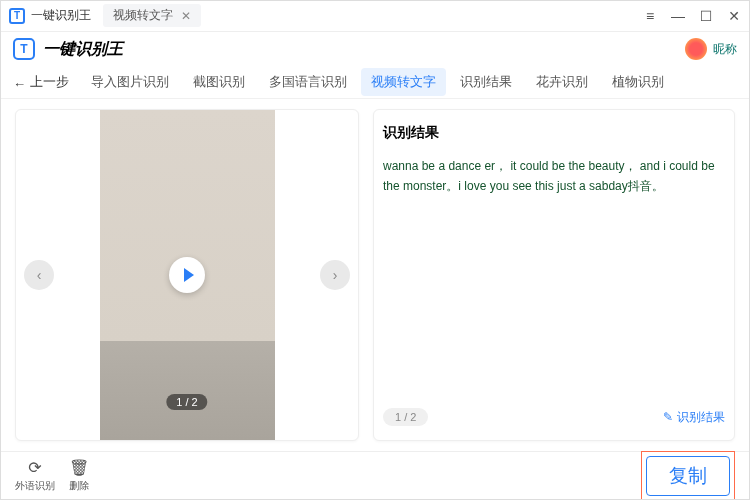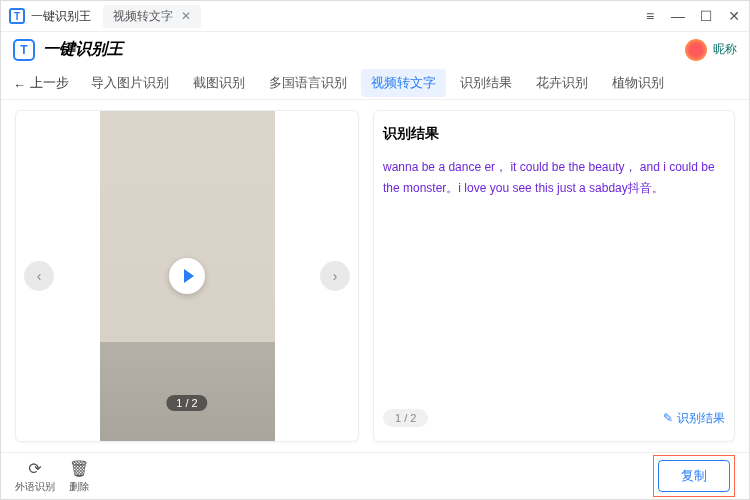--- a/index.html
+++ b/index.html
@@ -36,32 +36,32 @@
     .video-frame { width: 175px; height: 330px; background: linear-gradient(#dcd5cc 0%, #d8d1c7 70%, #b5b0a8 70%, #a9a49c 100%); position: relative; display: flex; align-items: center; justify-content: center; }
     .play-btn { width: 36px; height: 36px; border-radius: 50%; background: #fff; display: flex; align-items: center; justify-content: center; box-shadow: 0 2px 6px rgba(0,0,0,.2); cursor: pointer; }
     .play-triangle { width: 0; height: 0; border-left: 10px solid #2a7ef6; border-top: 7px solid transparent; border-bottom: 7px solid transparent; margin-left: 3px; }
     .page-badge { position: absolute; bottom: 30px; left: 50%; transform: translateX(-50%); background: rgba(0,0,0,.5); color: #fff; font-size: 11px; padding: 2px 10px; border-radius: 10px; }
     .nav-arrow { width: 30px; height: 30px; border-radius: 50%; background: #e9e9e9; display: flex; align-items: center; justify-content: center; color: #888; cursor: pointer; position: absolute; top: 50%; transform: translateY(-50%); font-size: 14px; }
     .nav-prev { left: 8px; }
     .nav-next { right: 8px; }
 
     .result-panel { flex: 1; display: flex; flex-direction: column; padding: 14px 9px; }
     .result-title { font-size: 14px; font-weight: bold; margin-bottom: 14px; }
-    .result-text { font-size: 12px; color: #6d28d9; line-height: 1.7; flex: 1; }
+    .result-text { font-size: 12px; color: #14532d; line-height: 1.7; flex: 1; }
     .result-footer { display: flex; align-items: center; justify-content: space-between; margin-top: 10px; }
     .page-badge-light { background: #f0f0f0; color: #888; font-size: 11px; padding: 3px 12px; border-radius: 10px; }
     .ai-create { color: #2a7ef6; font-size: 12px; display: flex; align-items: center; gap: 4px; cursor: pointer; }
 
     
     .bottombar { height: 48px; border-top: 1px solid #eee; display: flex; align-items: center; padding: 0 14px; gap: 14px; }
     .action { display: flex; flex-direction: column; align-items: center; gap: 2px; font-size: 10px; color: #555; cursor: pointer; }
     .action-icon { font-size: 16px; }
     .bottombar-spacer { flex: 1; }
     .btn-group { display: flex; gap: 10px; padding: 4px; border: 1px solid #ff6b4a; }
-    .btn { padding: 6px 22px; border-radius: 4px; font-size: 13px; cursor: pointer; border: 1px solid transparent; }
+    .btn { padding: 6px 22px; border-radius: 4px; font-size: 19px; cursor: pointer; border: 1px solid transparent; }
     .btn-outline { border-color: #2a7ef6; color: #2a7ef6; background: #fff; }
     .btn-primary { background: #2a7ef6; color: #fff; }
   </style>
 </head>
 <body>
 
 <div class="titlebar">
   <div class="titlebar-logo">T</div>
   <div class="titlebar-title">一键识别王</div>
   <div class="titlebar-tab">

